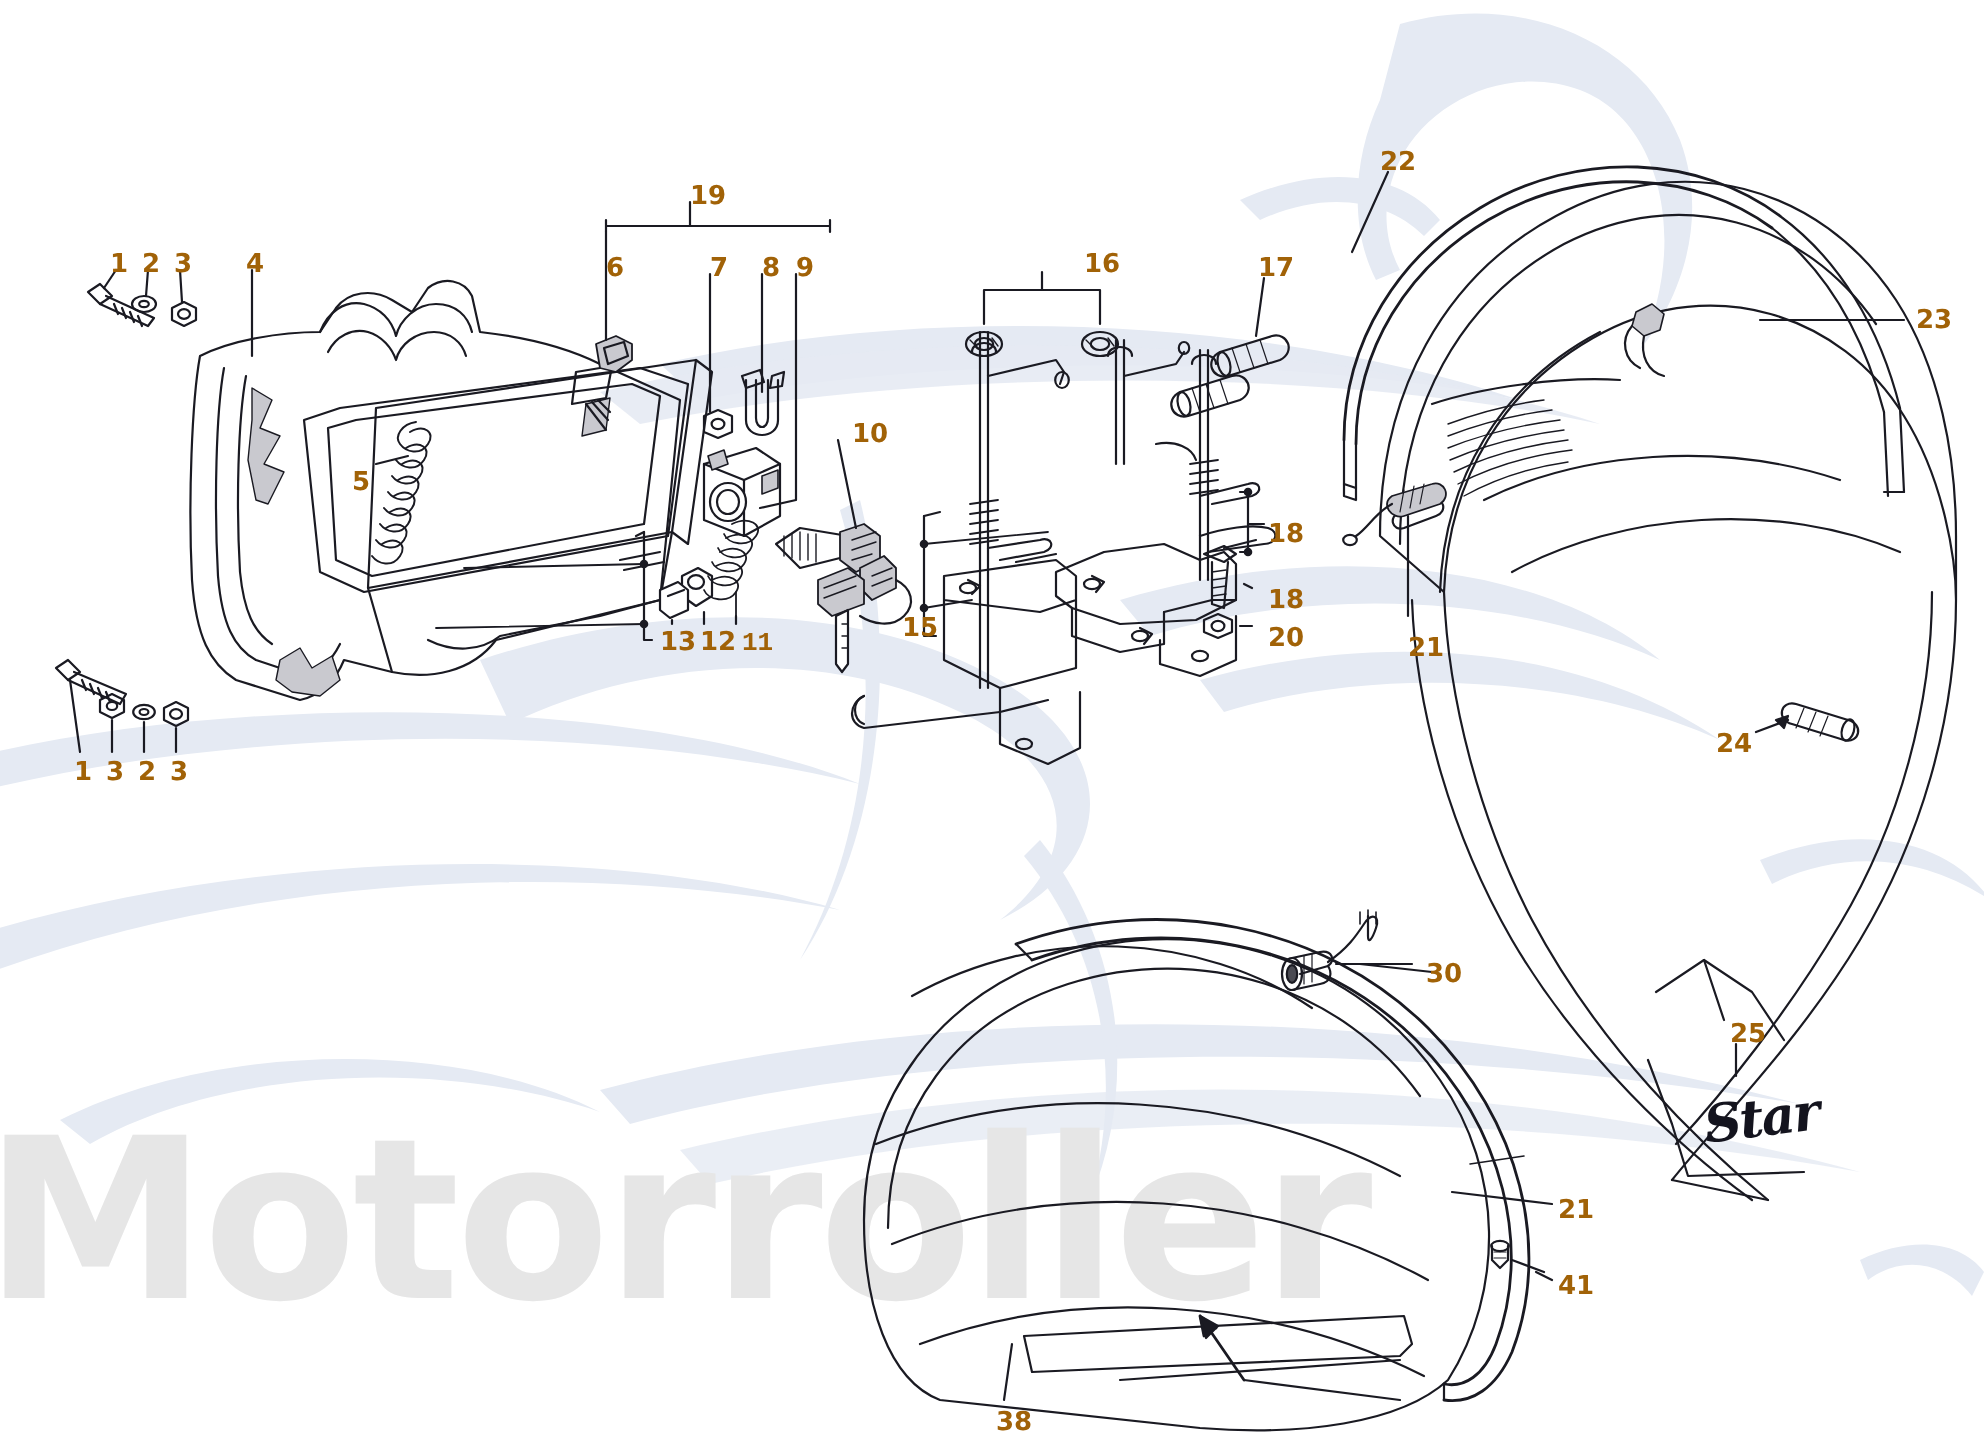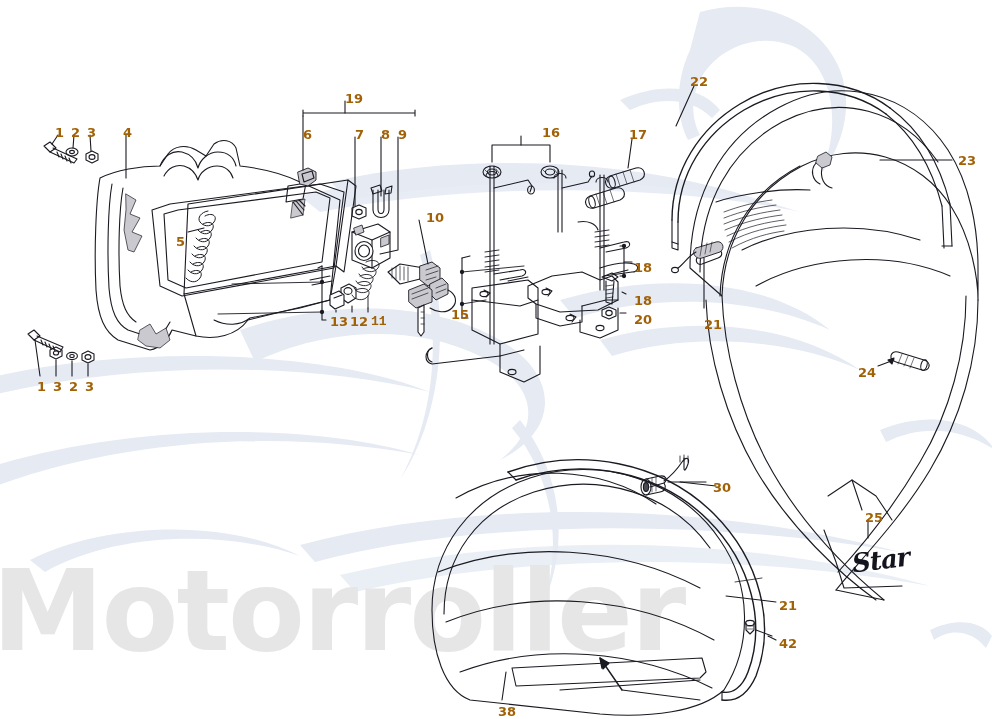--- a/index.html
+++ b/index.html
@@ -509,21 +509,21 @@
       <div class="lbl" style="left: 518px; top: 126px; margin-left: 24px;">16</div>
       <div class="lbl" style="left: 629px; top: 128px; text-align: right;">17</div>
       <div class="lbl" style="left: 634px; top: 261px;">18</div>
       <div class="lbl" style="left: 634px; top: 294px;">18</div>
       <div class="lbl" style="left: 634px; top: 313px; text-align: center;">20</div>
       <div class="lbl" style="left: 713px; top: 481px;">30</div>
       <div class="lbl" style="left: 690px; top: 75px;">22</div>
       <div class="lbl" style="left: 958px; top: 154px;">23</div>
       <div class="lbl" style="left: 858px; top: 366px;">24</div>
       <div class="lbl" style="left: 865px; top: 511px;">25</div>
-      <div class="lbl" style="left: 779px; top: 637px;">42</div>
+      <div class="lbl" style="left: 779px; top: 637px;">41</div>
       <div class="lbl" style="left: 779px; top: 599px;">21</div>
       <div class="lbl" style="left: 498px; top: 705px;">38</div>
       <div class="lbl" style="left: 704px; top: 318px;">21</div>
       <div class="lbl" style="left: 37px; top: 380px;">1</div>
       <div class="lbl" style="left: 53px; top: 380px;">3</div>
       <div class="lbl" style="left: 69px; top: 380px;">2</div>
       <div class="lbl" style="left: 85px; top: 380px;">3</div>
     </div>
 
 </div>

